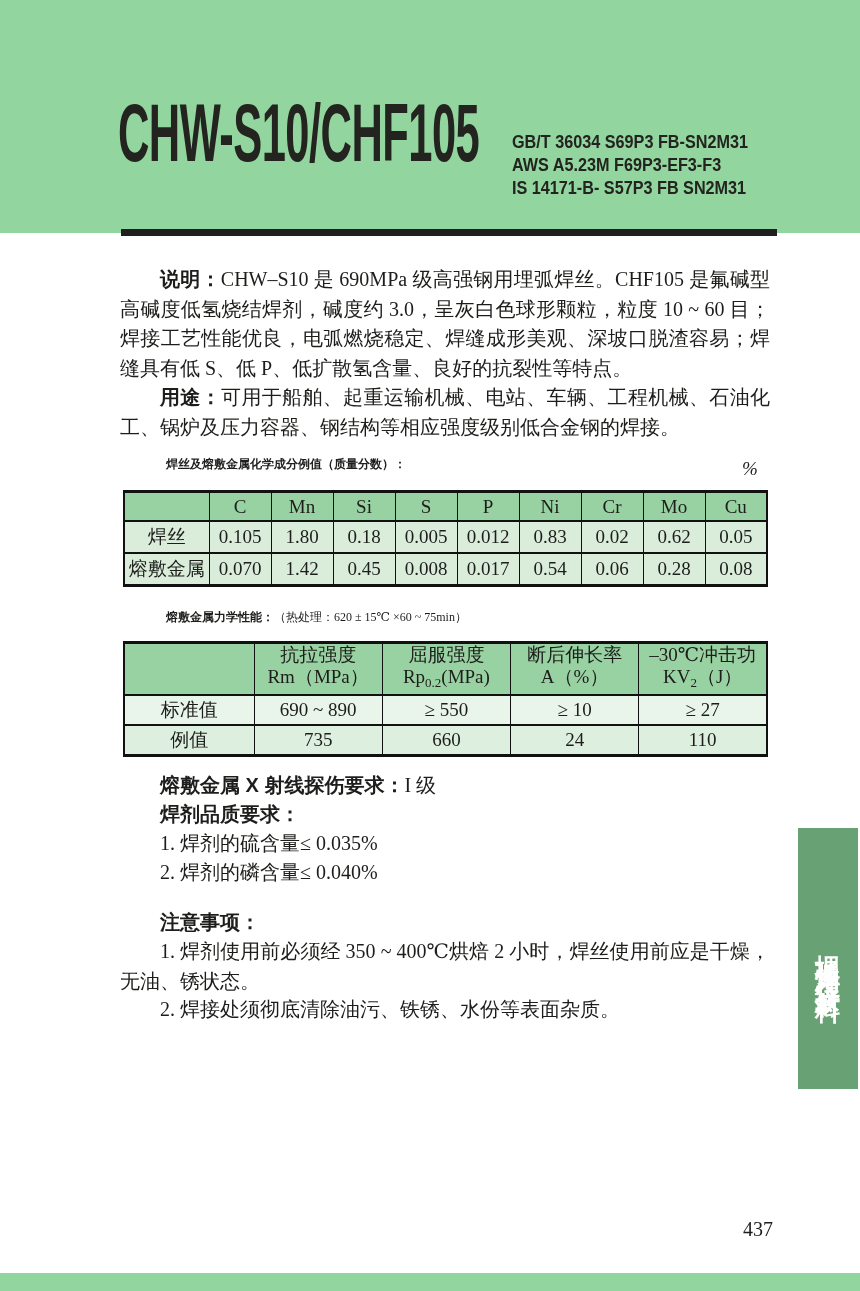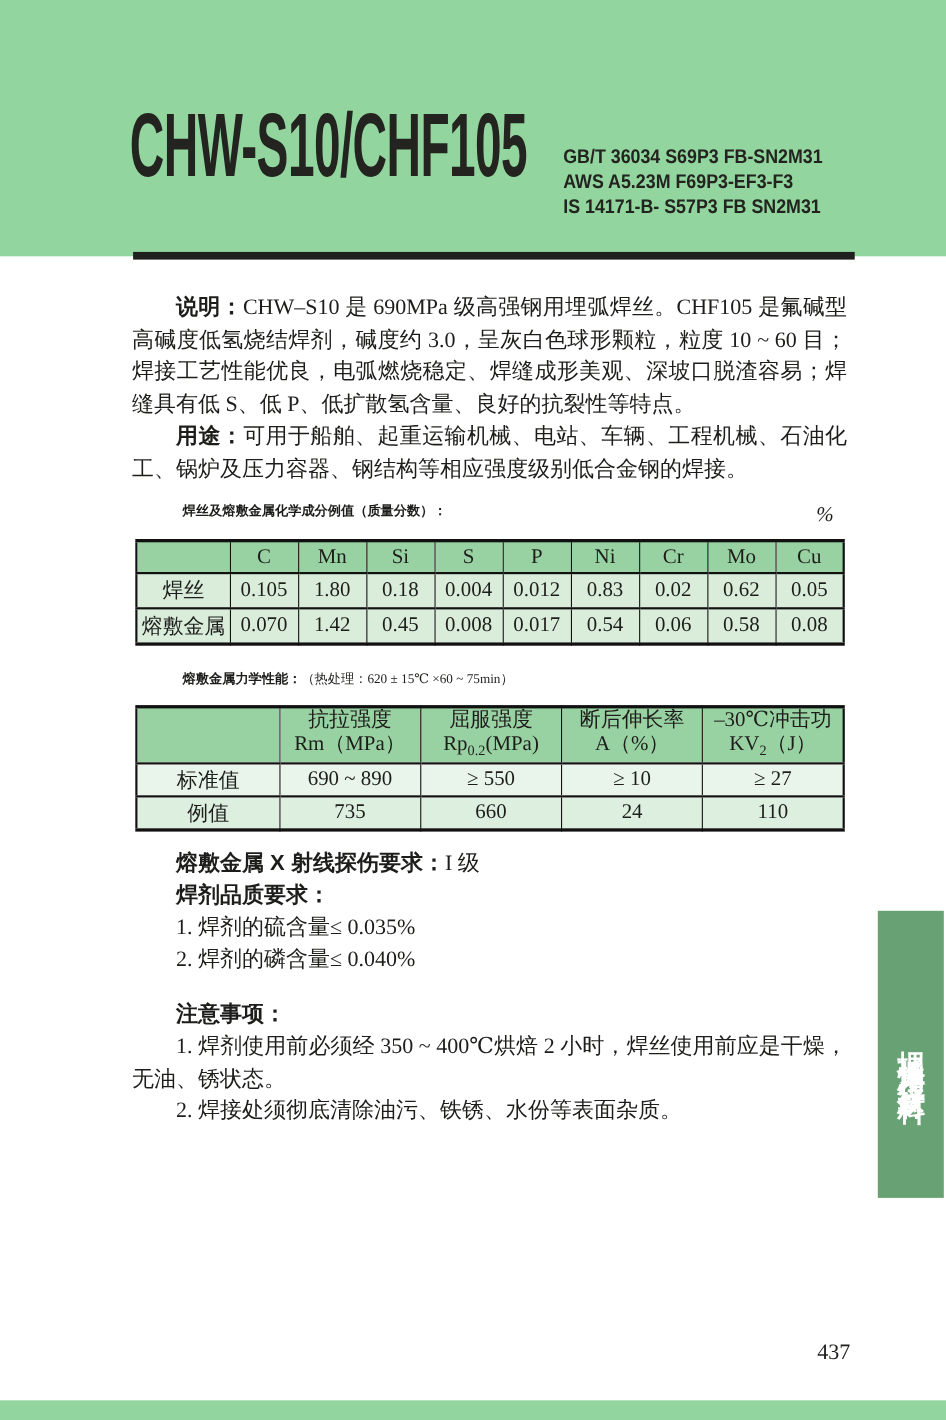--- a/index.html
+++ b/index.html
@@ -146,37 +146,37 @@
       <th>Ni</th>
       <th>Cr</th>
       <th>Mo</th>
       <th>Cu</th>
     </tr>
     <tr>
       <td>焊丝</td>
       <td>0.105</td>
       <td>1.80</td>
       <td>0.18</td>
-      <td>0.004</td>
+      <td>0.005</td>
       <td>0.012</td>
       <td>0.83</td>
       <td>0.02</td>
       <td>0.62</td>
       <td>0.05</td>
     </tr>
     <tr>
       <td>熔敷金属</td>
       <td>0.070</td>
       <td>1.42</td>
       <td>0.45</td>
       <td>0.008</td>
       <td>0.017</td>
       <td>0.54</td>
       <td>0.06</td>
-      <td>0.58</td>
+      <td>0.28</td>
       <td>0.08</td>
     </tr>
   </tbody>
     </table>
 
   <div class="tbl-title" style="top:609px">
     <span class="hei">熔敷金属力学性能：</span><span>（热处理：620 ± 15℃ ×60 ~ 75min）</span>
   </div>
 
   <table class="data" id="mech-table">

